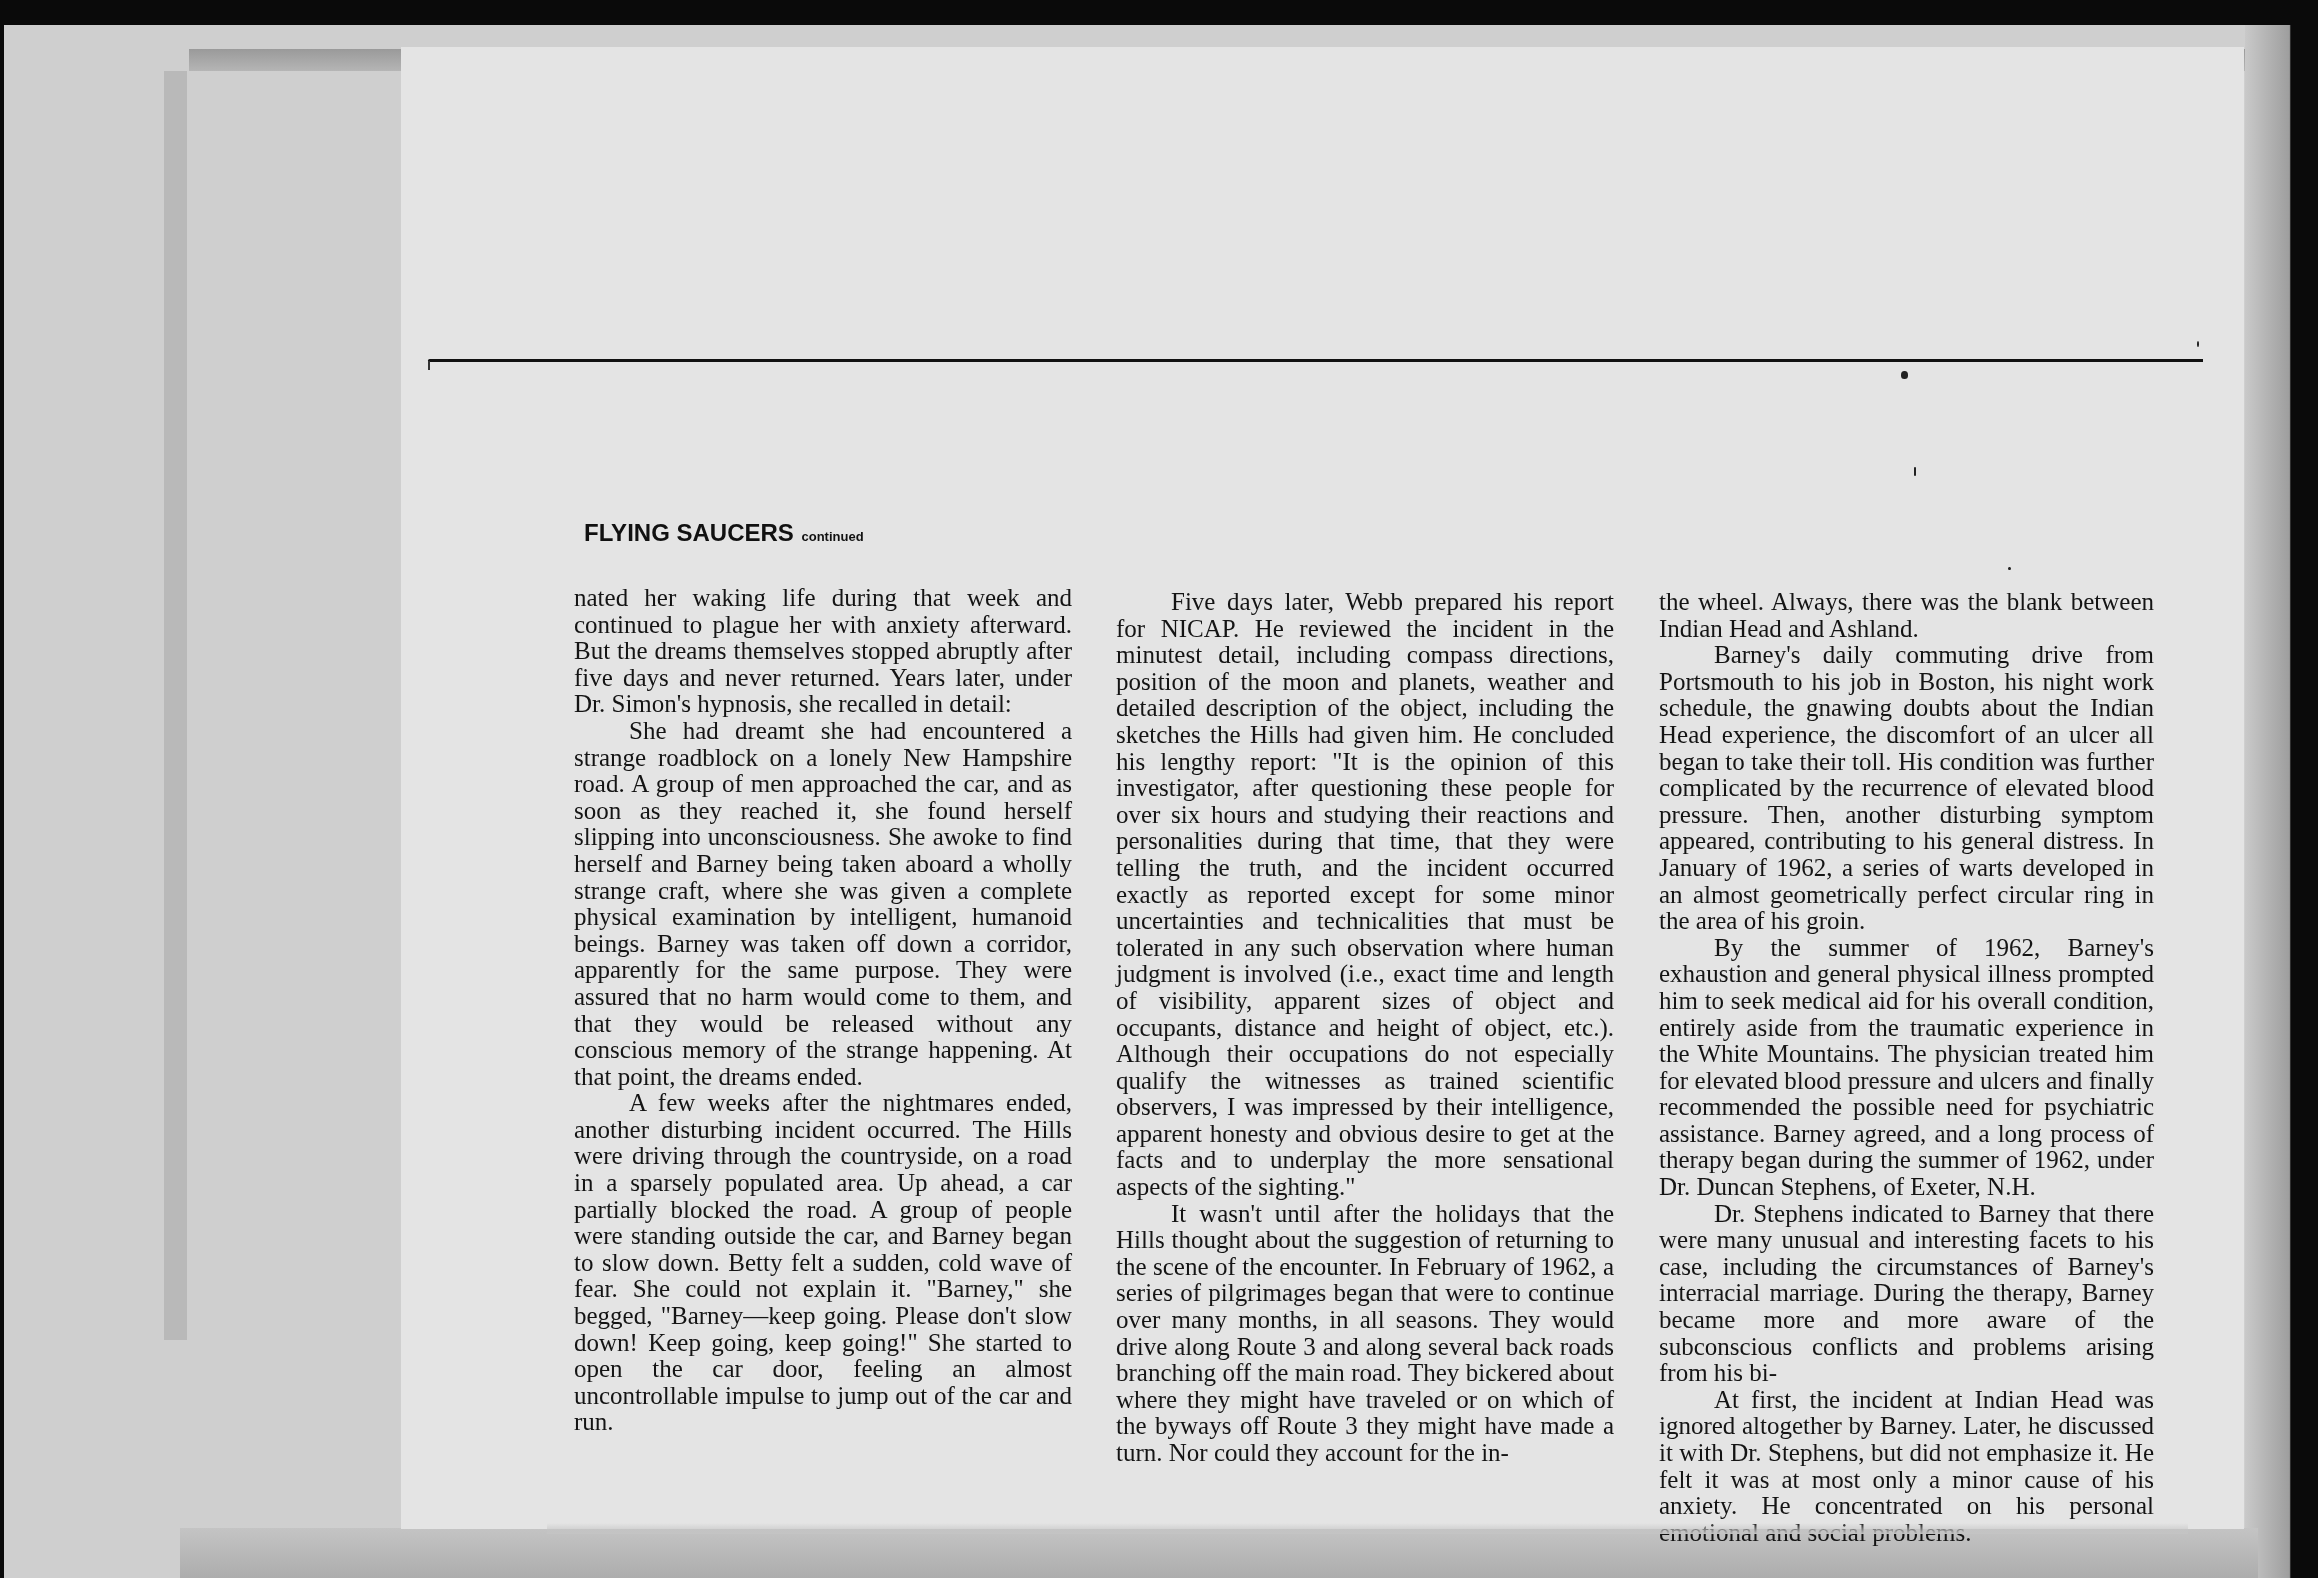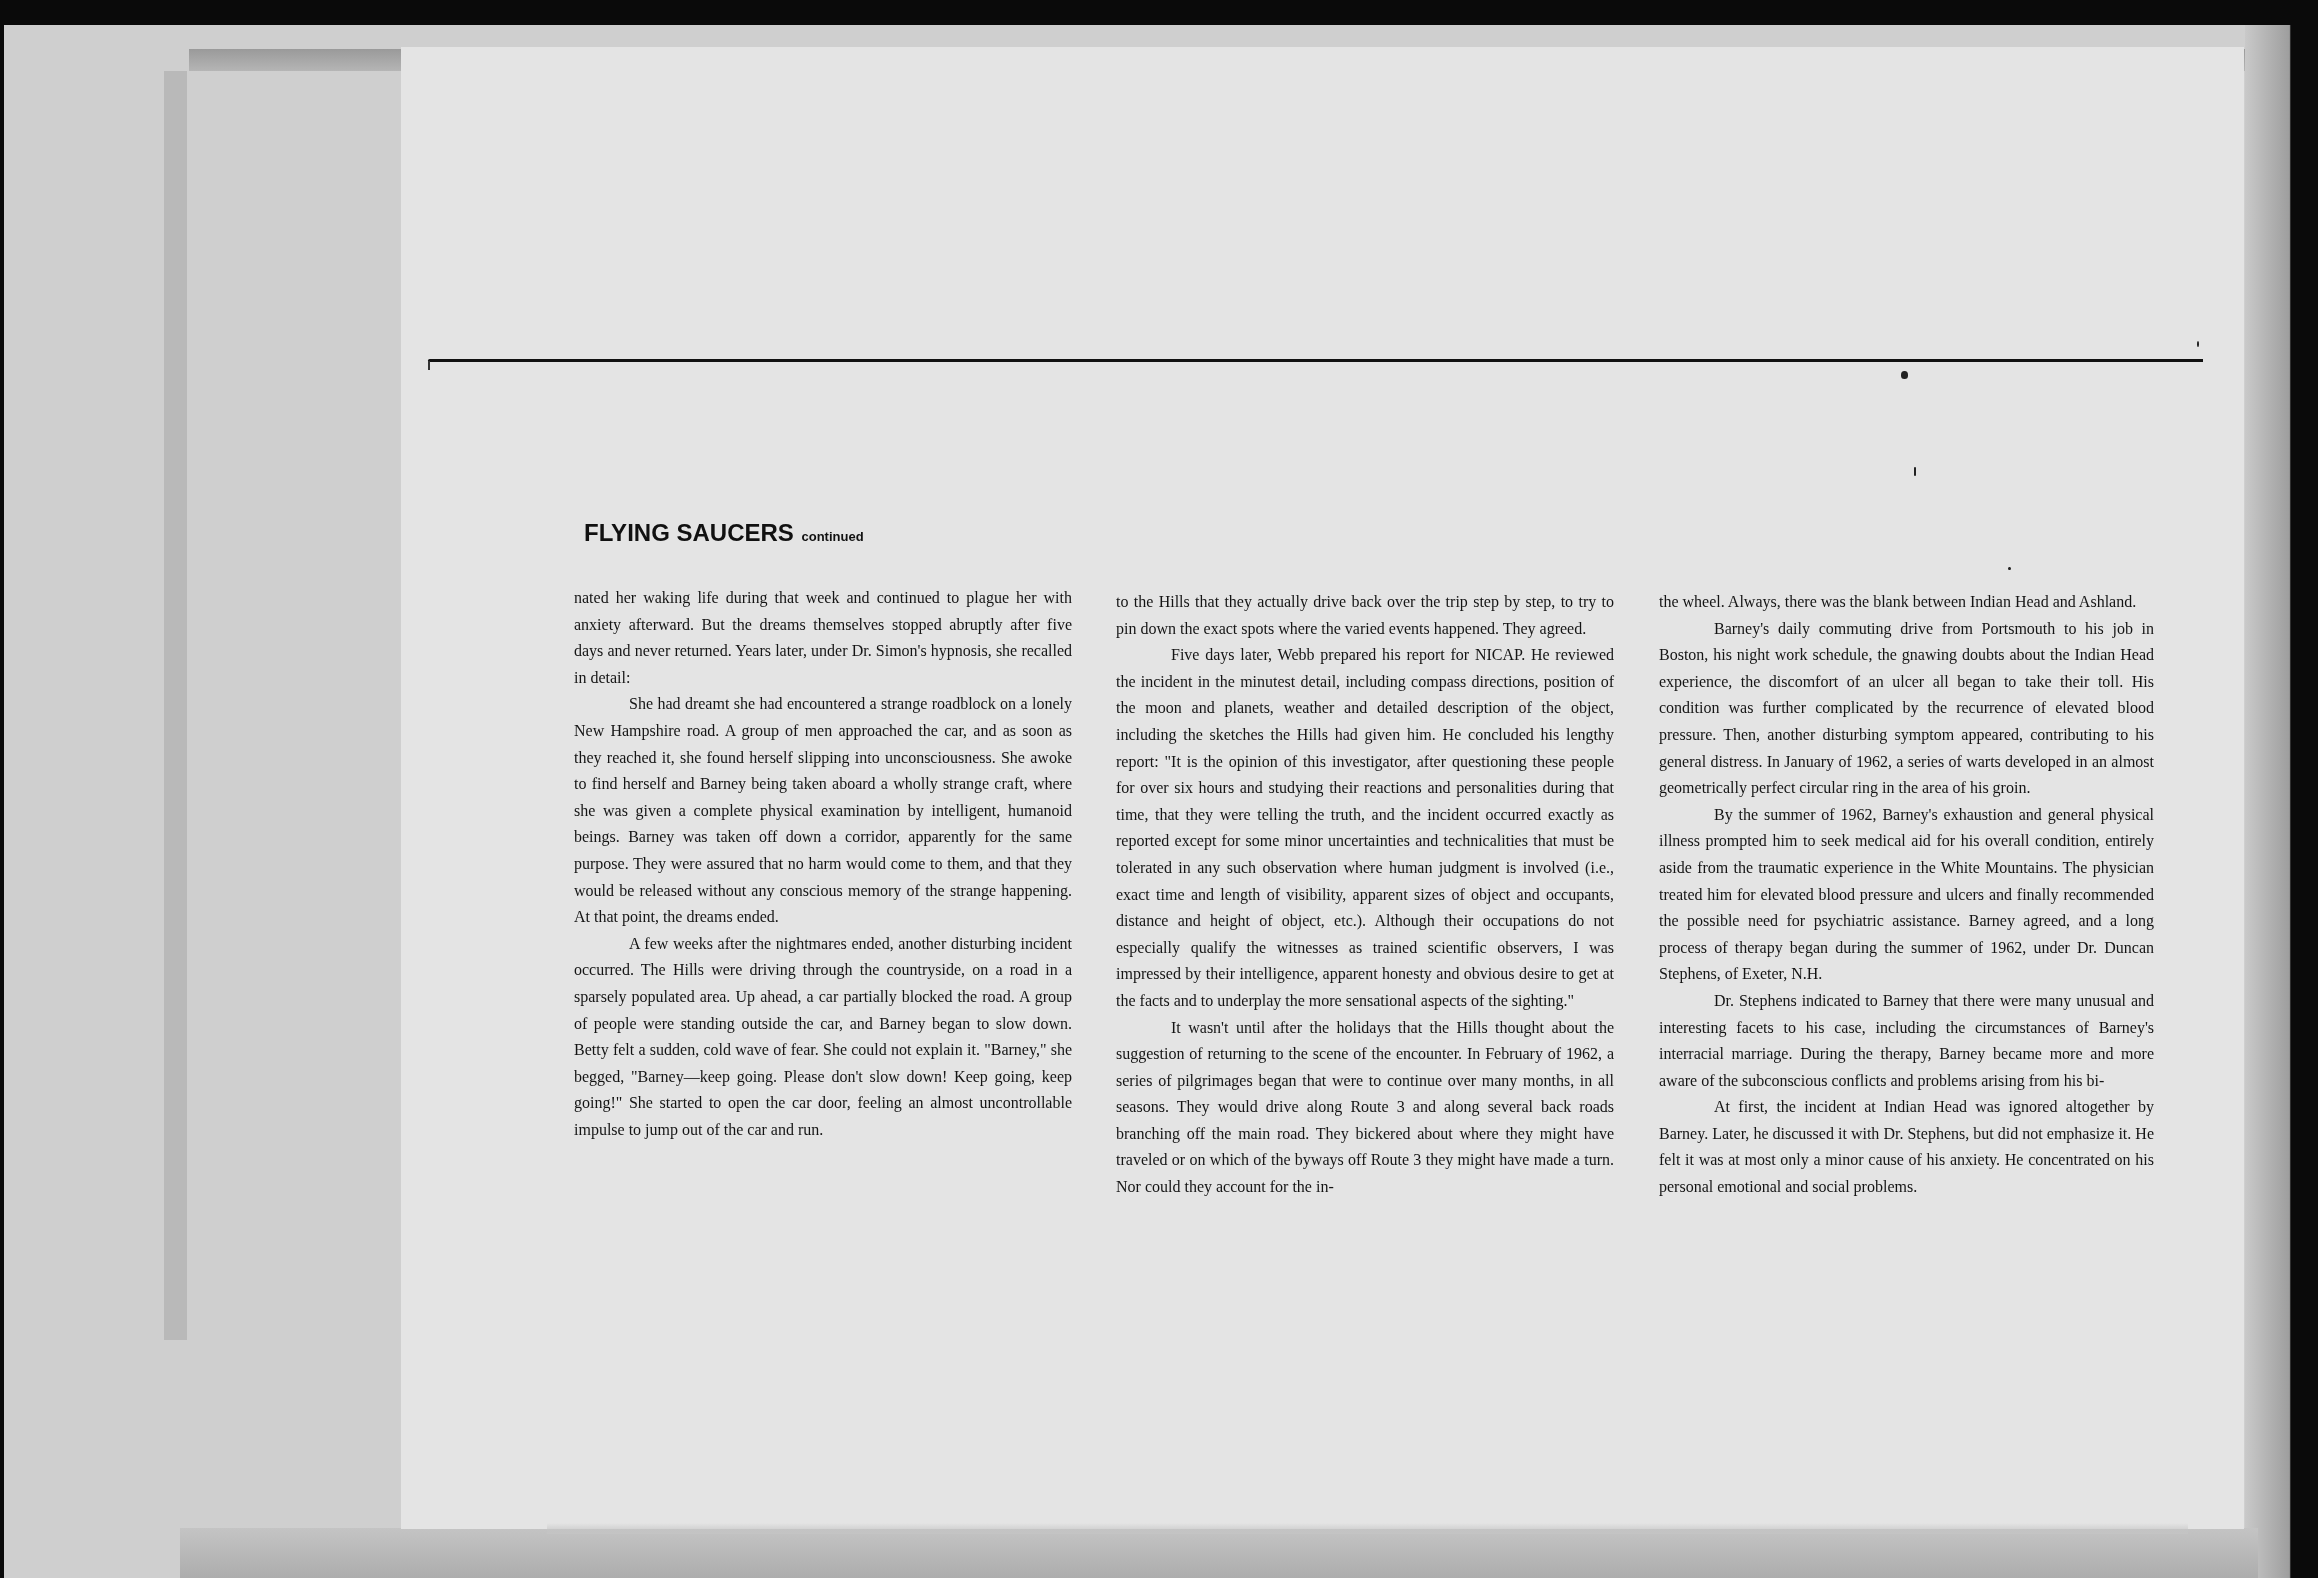--- a/index.html
+++ b/index.html
@@ -85,21 +85,21 @@
     .header .sub {
       font-size: 13px;
       margin-left: 7.7px;
       letter-spacing: 0px;
     }
     .column {
       position: absolute;
       top: 569px;
       width: 498px;
       font-family: "Liberation Serif", serif;
-      font-size: 16px;
+      font-size: 25px;
       line-height: 26.6px;
       color: #141414;
       text-align: justify;
       hyphens: none;
     }
     .col1 { left: 574px; }
     .col2 { left: 1116px; top: 573px; }
     .col3 { left: 1643px; top: 573px; width: 495px; margin-left: 16px; }
     .column p {
       margin: 0;
@@ -139,21 +139,20 @@
     <span class="title">FLYING SAUCERS</span><span class="sub">continued</span>
   </div>
 
   <div class="column col1">
     <p>nated her waking life during that week and continued to plague her with anxiety afterward. But the dreams themselves stopped abruptly after five days and never returned. Years later, under Dr. Simon's hypnosis, she recalled in detail:</p>
     <p class="indent">She had dreamt she had encountered a strange roadblock on a lonely New Hampshire road. A group of men approached the car, and as soon as they reached it, she found herself slipping into unconsciousness. She awoke to find herself and Barney being taken aboard a wholly strange craft, where she was given a complete physical examination by intelligent, humanoid beings. Barney was taken off down a corridor, apparently for the same purpose. They were assured that no harm would come to them, and that they would be released without any conscious memory of the strange happening. At that point, the dreams ended.</p>
     <p class="indent">A few weeks after the nightmares ended, another disturbing incident occurred. The Hills were driving through the countryside, on a road in a sparsely populated area. Up ahead, a car partially blocked the road. A group of people were standing outside the car, and Barney began to slow down. Betty felt a sudden, cold wave of fear. She could not explain it. "Barney," she begged, "Barney—keep going. Please don't slow down! Keep going, keep going!" She started to open the car door, feeling an almost uncontrollable impulse to jump out of the car and run.</p>
   </div>
 
   <div class="column col2">
-    <p>to the Hills that they actually drive back over the trip step by step, to try to pin down the exact spots where the varied events happened. They agreed.</p>
     <p class="indent">Five days later, Webb prepared his report for NICAP. He reviewed the incident in the minutest detail, including compass directions, position of the moon and planets, weather and detailed description of the object, including the sketches the Hills had given him. He concluded his lengthy report: "It is the opinion of this investigator, after questioning these people for over six hours and studying their reactions and personalities during that time, that they were telling the truth, and the incident occurred exactly as reported except for some minor uncertainties and technicalities that must be tolerated in any such observation where human judgment is involved (i.e., exact time and length of visibility, apparent sizes of object and occupants, distance and height of object, etc.). Although their occupations do not especially qualify the witnesses as trained scientific observers, I was impressed by their intelligence, apparent honesty and obvious desire to get at the facts and to underplay the more sensational aspects of the sighting."</p>
     <p class="indent">It wasn't until after the holidays that the Hills thought about the suggestion of returning to the scene of the encounter. In February of 1962, a series of pilgrimages began that were to continue over many months, in all seasons. They would drive along Route 3 and along several back roads branching off the main road. They bickered about where they might have traveled or on which of the byways off Route 3 they might have made a turn. Nor could they account for the in-</p>
   </div>
 
   <div class="column col3">
     <p>the wheel. Always, there was the blank between Indian Head and Ashland.</p>
     <p class="indent">Barney's daily commuting drive from Portsmouth to his job in Boston, his night work schedule, the gnawing doubts about the Indian Head experience, the discomfort of an ulcer all began to take their toll. His condition was further complicated by the recurrence of elevated blood pressure. Then, another disturbing symptom appeared, contributing to his general distress. In January of 1962, a series of warts developed in an almost geometrically perfect circular ring in the area of his groin.</p>
     <p class="indent">By the summer of 1962, Barney's exhaustion and general physical illness prompted him to seek medical aid for his overall condition, entirely aside from the traumatic experience in the White Mountains. The physician treated him for elevated blood pressure and ulcers and finally recommended the possible need for psychiatric assistance. Barney agreed, and a long process of therapy began during the summer of 1962, under Dr. Duncan Stephens, of Exeter, N.H.</p>
     <p class="indent">Dr. Stephens indicated to Barney that there were many unusual and interesting facets to his case, including the circumstances of Barney's interracial marriage. During the therapy, Barney became more and more aware of the subconscious conflicts and problems arising from his bi-</p>
     <p class="indent">At first, the incident at Indian Head was ignored altogether by Barney. Later, he discussed it with Dr. Stephens, but did not emphasize it. He felt it was at most only a minor cause of his anxiety. He concentrated on his personal emotional and social problems.</p>

